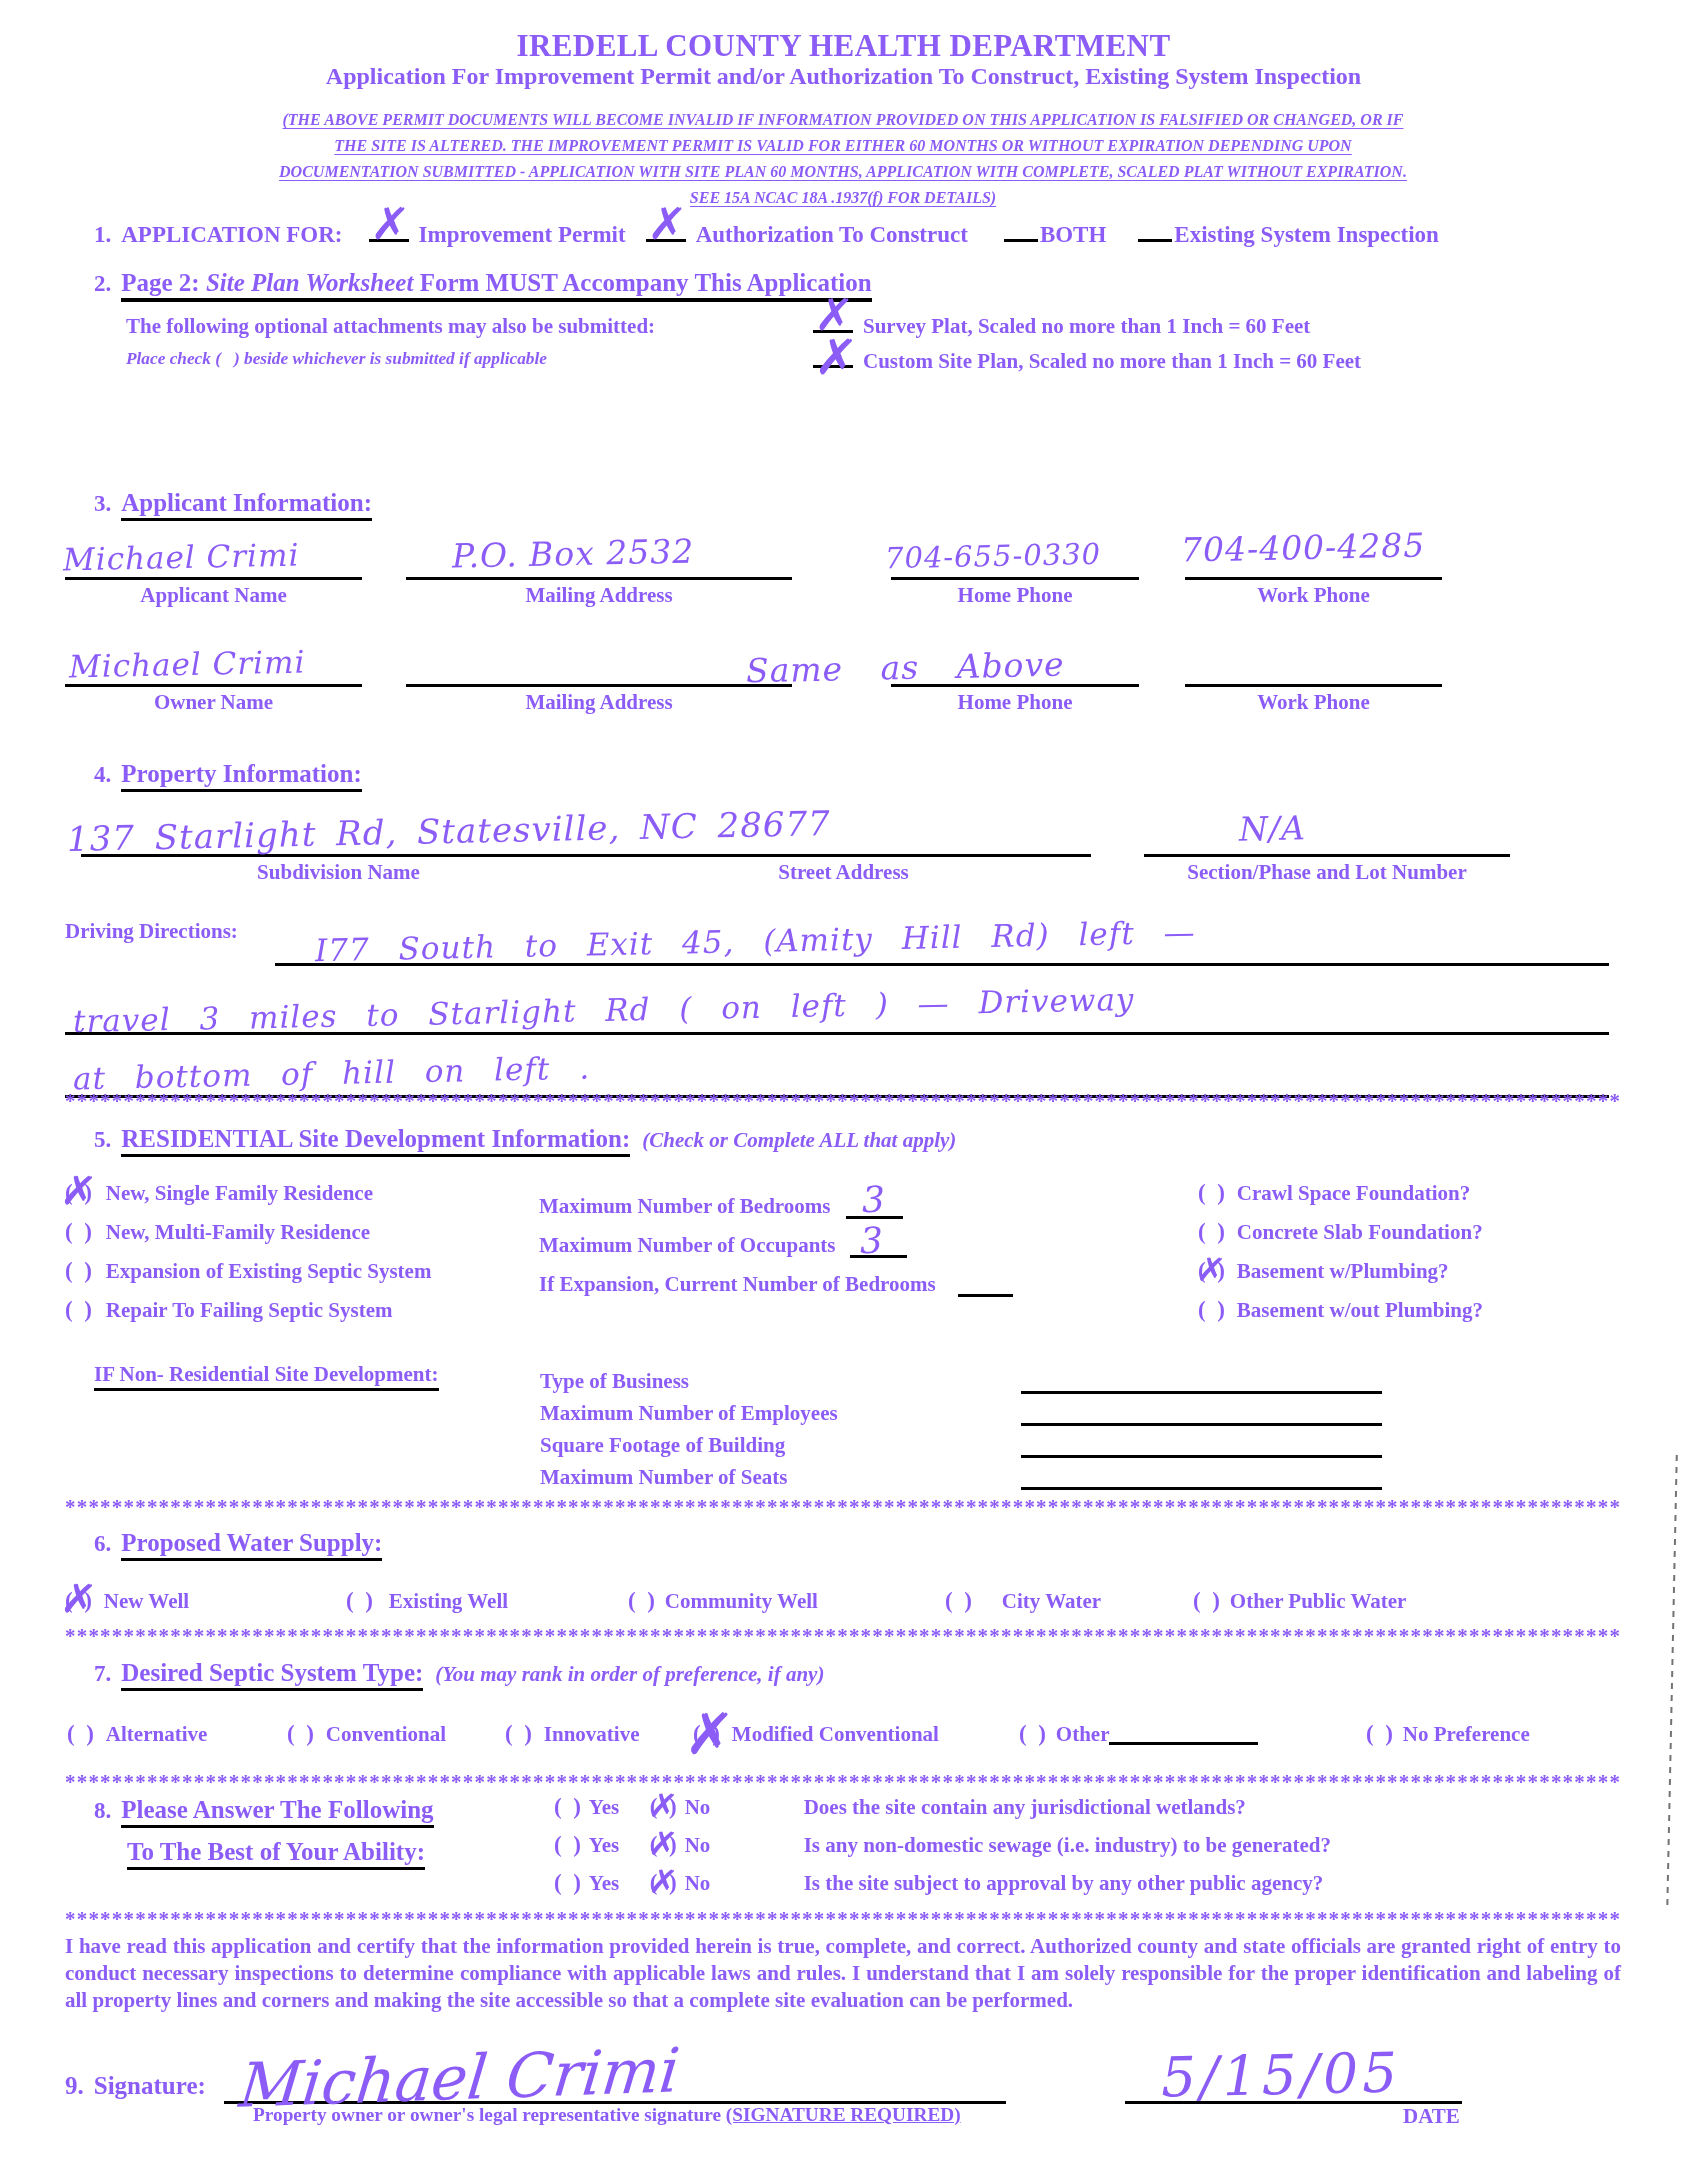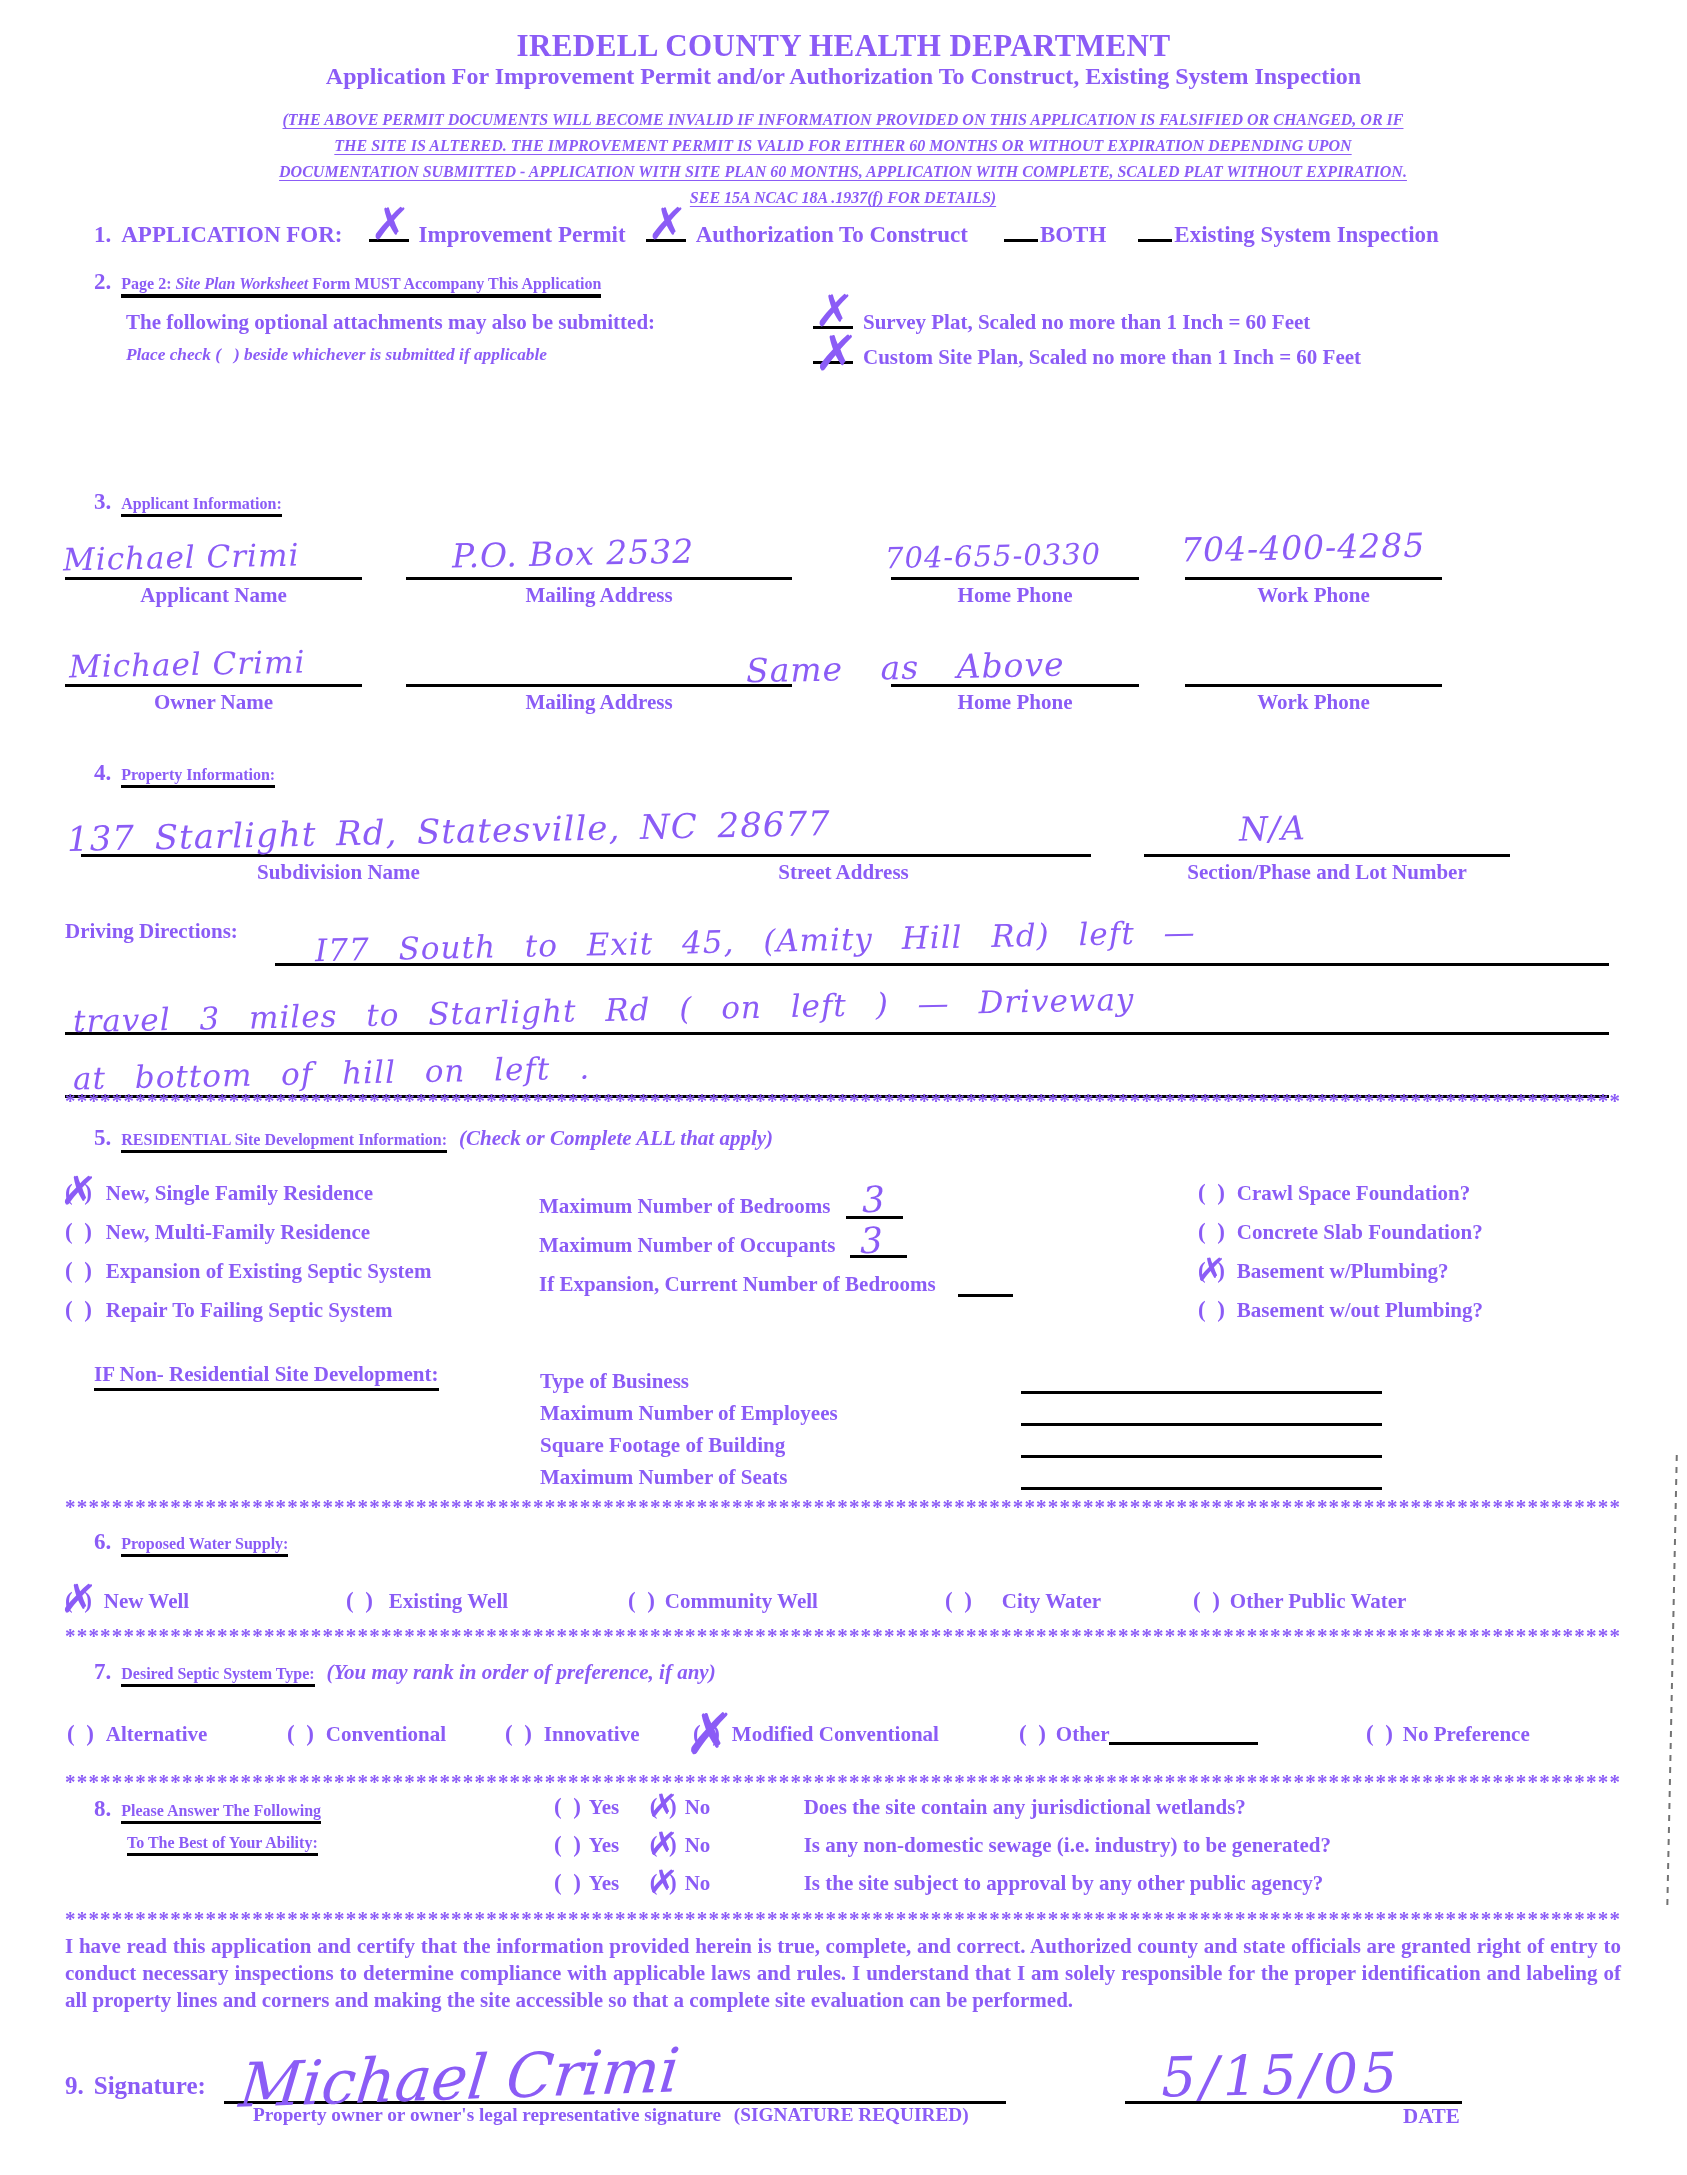--- a/index.html
+++ b/index.html
@@ -10,21 +10,21 @@
     overflow:hidden; margin:0 auto;
   }
   .abs { position:absolute; }
   .center { text-align:center; }
   .title { font-size:31px; letter-spacing:0.4px; }
   .subtitle { font-size:24px; }
   .warning { font-size:16px; font-style:italic; line-height:26px; }
   .warning .wline { display:block; }
   .warning .wline span { text-decoration:underline; text-underline-offset:3px; }
   .num { font-size:23px; margin-right:10px; }
-  .sechead { font-size:16px; display:inline-block; border-bottom:3.5px solid #000; padding-bottom:1px;font-family:Liberation Serif, serif; }
+  .sechead { font-size:25px; display:inline-block; border-bottom:3.5px solid #000; padding-bottom:1px;font-family:Liberation Serif, serif; }
   .secnote { font-size:21px; font-style:italic; margin-left:12px; }
   .bodytxt { font-size:21px; }
   .row { display:flex; align-items:baseline; white-space:nowrap; }
   
   .hw {
     font-family:"DejaVu Serif", serif; font-style:italic; font-weight:normal;
     letter-spacing:1px; display:inline-block; transform:rotate(-1.2deg);
     white-space:nowrap;
   }
   
@@ -422,21 +422,21 @@
       <span class="fline" style="width:782px;height:59px">
         <span class="sig" style="font-size:61px;position:absolute;bottom:-12px;left:16px">Michael Crimi</span>
       </span>
       <span class="fline" style="width:337px;height:59px;margin-left:119px">
         <span class="hw" style="font-size:55px;position:absolute;bottom:-6px;left:36px;letter-spacing:4px">5/15/05</span>
       </span>
     </div>
     <div style="display:flex">
       <div style="margin-left:188px;width:792px;font-size:19.3px">
         <span>Property owner or owner's legal representative signature</span>
-        <span style="margin-left:8px">(SIGNATURE REQUIRED)</span>
+        <span style="text-decoration:underline;">(SIGNATURE REQUIRED)</span>
       </div>
       <div style="margin-left:218px;width:337px;text-align:center;font-size:21px">DATE</div>
     </div>
   </div>
 
   <div class="scanline"></div>
 </div>
 
 
 </body></html>

